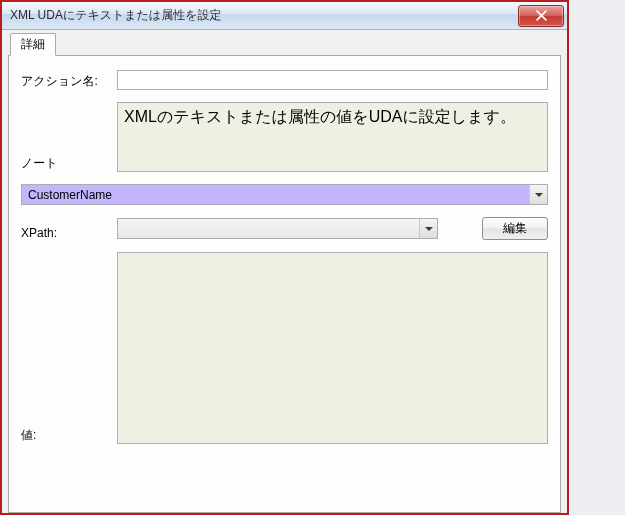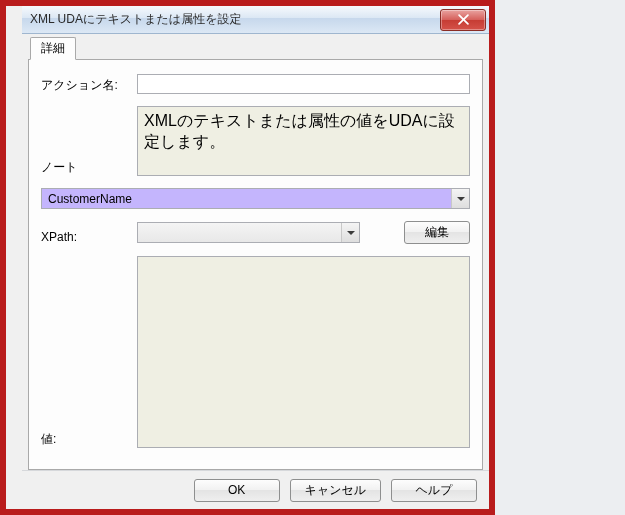--- a/index.html
+++ b/index.html
@@ -4,29 +4,28 @@
 <style>
   html, body {
     margin: 0;
     padding: 0;
     font-family: "Meiryo UI", "MS UI Gothic", "Segoe UI", sans-serif;
     font-size: 12px;
     background: #eceef1;
     color: #000;
   }
   .window {
-    width: 495px;
+    width: 569px;
     height: 515px;
     box-sizing: border-box;
-    border: 6px solid #b91c1c;
+    border: 2px solid #b91c1c;
     background: #f0f0f0;
     display: flex;
     flex-direction: column;
     position: relative;
-    padding-left: 16px;
   }
   .titlebar {
     height: 28px;
     background: linear-gradient(to bottom, #f6f9fd 0%, #dbe7f4 45%, #c7d8ec 46%, #dce8f5 100%);
     border-bottom: 1px solid #9fb6cf;
     display: flex;
     align-items: center;
     padding: 0 2px 0 8px;
     color: #2b2b2b;
     box-sizing: border-box;
@@ -250,25 +249,14 @@
         <div class="form-label">値:</div>
         <div class="form-field">
           <div class="multiline value-area"></div>
         </div>
       </div>
 
     </div>
 
   </div>
 
-  <div class="footer">
-    <button class="btn">
-      <span>OK</span>
-    </button>
-    <button class="btn">
-      <span>キャンセル</span>
-    </button>
-    <button class="btn">
-      <span>ヘルプ</span>
-    </button>
-  </div>
 
 </div>
 
 </body></html>

